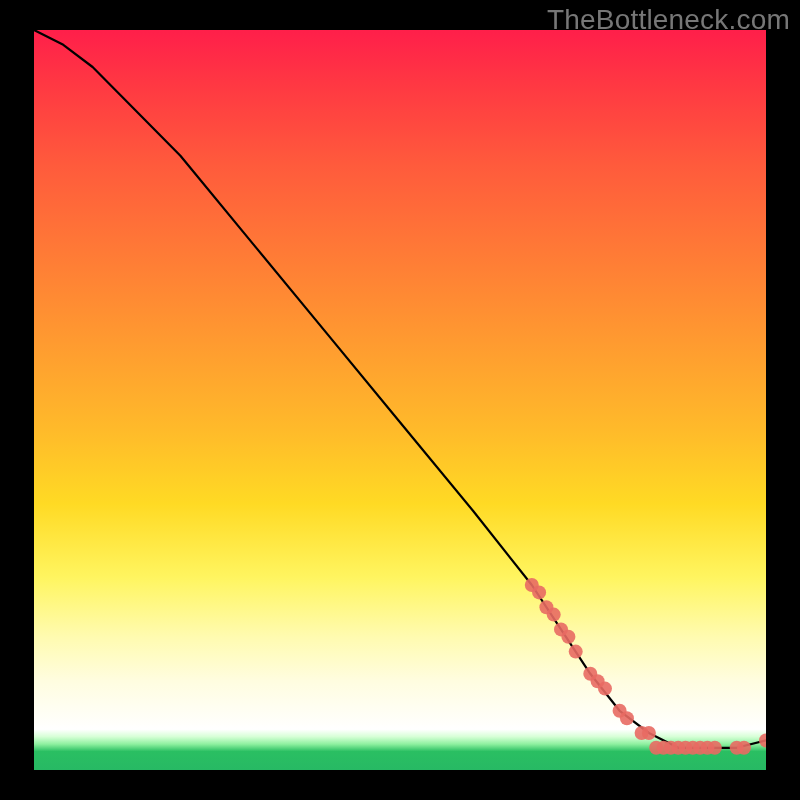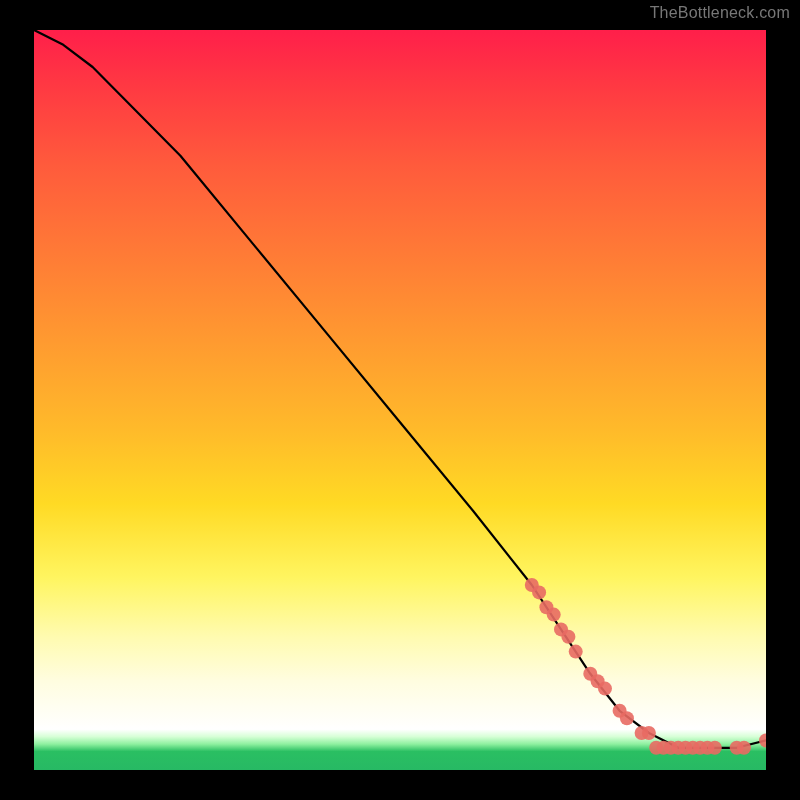--- a/index.html
+++ b/index.html
@@ -15,21 +15,21 @@
     position: relative;
     width: 800px;
     height: 800px;
     background: #000;
   }
   .attribution {
     position: absolute;
     top: 4px;
     right: 10px;
     color: #777;
-    font-size: 16px;
+    font-size: 28px;
     letter-spacing: 0.2px;
     font-weight: 400;
     margin-left: 46px;
   }
   .plot-box {
     position: absolute;
     left: 34px;
     top: 30px;
     width: 732px;
     height: 740px;

